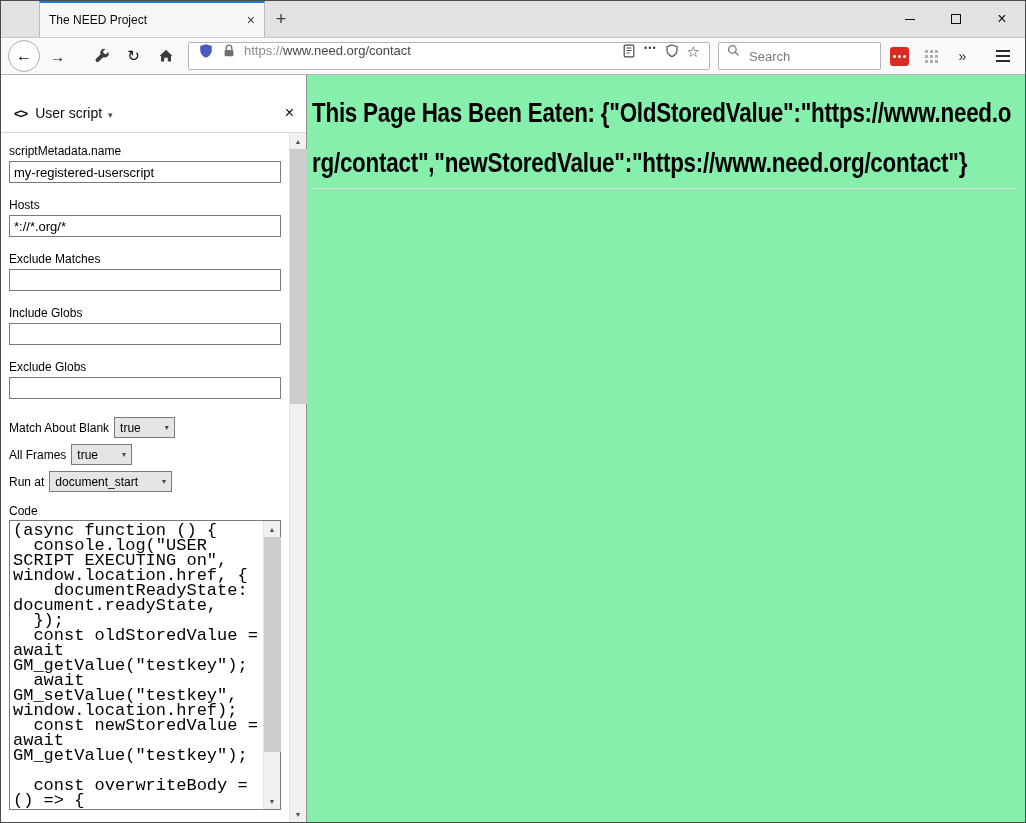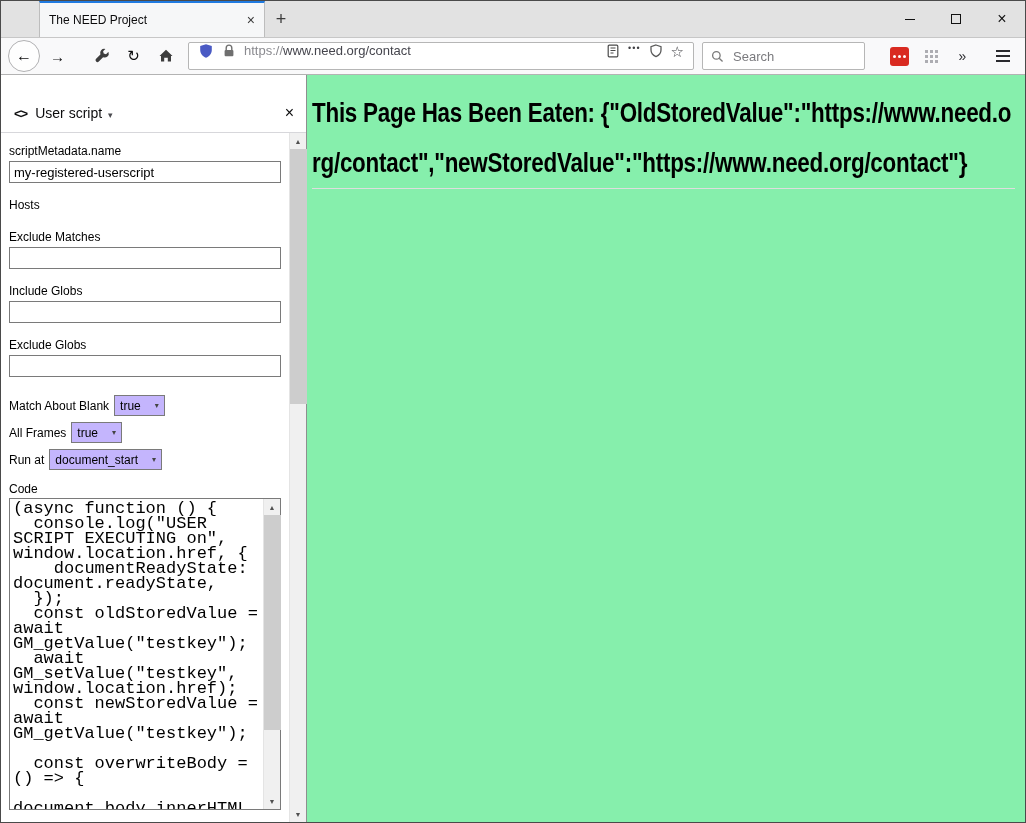--- a/index.html
+++ b/index.html
@@ -28,21 +28,21 @@
   .nav-btn { width:29px; height:29px; display:flex; align-items:center; justify-content:center; font-size:15px; color:#0c0c0d; flex-shrink:0; }
   .back-btn { width:32px; height:32px; border:1px solid #b1b1b3; border-radius:50%; background:#fefefe; font-size:16px; }
   .wrench-btn { margin-left:12px; }
   .urlbar { flex:1; height:28px; background:#fff; border:1px solid #b6b6b6; border-radius:2px; display:flex; align-items:flex-start; padding:0 9px; gap:7px; margin:0 5px; min-width:0; }
   .url-text { font-size:13px; white-space:nowrap; overflow:hidden; flex-shrink:1; }
   .url-scheme { color:#8a8a8f; }
   .url-path { color:#45454d; }
   .urlbar .spacer { flex:1; }
   .page-actions { font-size:9px; letter-spacing:1px; color:#3f3f43; }
   .star { font-size:15px; color:#3f3f43; }
-  .searchbox { width:163px; height:28px; border:1px solid #b6b6b6; border-radius:2px; background:#fff; display:flex; align-items:center; padding:0 7px; gap:6px; margin-right:16px; flex-shrink:0; }
+  .searchbox { width:163px; height:28px; border:1px solid #b6b6b6; border-radius:2px; background:#fff; display:flex; padding:0 7px; gap:6px; margin-right:0; flex-shrink:0; }
   .searchbox input { border:0; outline:0; flex:1; min-width:0; font-size:13px; font-family:"Liberation Sans",sans-serif; color:#0c0c0d; background:transparent; }
   .searchbox input::placeholder { color:#7a7a7e; }
   .ext-red { width:19px; height:19px; background:#d92b21; border-radius:3px; display:flex; align-items:center; justify-content:center; gap:2px; margin:0 6px; flex-shrink:0; }
   .ext-red i { width:3px; height:3px; background:#fff; border-radius:50%; display:block; }
   .ext-grid { margin:0 6px; display:flex; flex-shrink:0; }
   .overflow-btn { font-size:14px; color:#2a2a2e; }
   .menu-btn { width:30px; height:30px; display:flex; flex-direction:column; align-items:center; justify-content:center; gap:3px; margin-left:8px; flex-shrink:0; }
   .menu-btn i { width:14px; height:2px; background:#2a2a2e; display:block; }
 
   
@@ -56,21 +56,21 @@
   .caret { font-size:9px; color:#4a4a4f; }
   .panel-close { margin-left:auto; font-size:16px; color:#0c0c0d; line-height:1; }
 
   .sb-body { flex:1; display:flex; min-height:0; }
   .form-col { flex:1; min-width:0; padding:2px 8px 12px 8px; display:flex; flex-direction:column; }
   .f-label { font-size:12px; color:#000; margin:15px 0 3px; display:block; }
   .f-label.first { margin-top:9px; }
   .f-input { height:22px; border:1px solid #7a7a7a; border-radius:0; font-size:13px; padding:0 4px; width:100%; font-family:"Liberation Sans",sans-serif; outline:none; background:#fff; color:#000; }
   .sel-row { display:flex; align-items:center; gap:5px; font-size:12px; color:#000; margin-top:6px; }
   .sel-row.first { margin-top:18px; }
-  .select { height:21px; border:1px solid #7a7a7a; background:#c4b5fd; display:inline-flex; align-items:center; gap:14px; padding:0 5px; font-size:12px; color:#000;text-align:right; }
+  .select { height:21px; border:1px solid #7a7a7a; background:#e5e5e5; display:inline-flex; align-items:center; gap:24px; padding:0 5px; font-size:12px; color:#000;text-align:right; }
   .sel-arrow { font-size:8px; color:#444; }
   .code-label { margin-top:12px; margin-bottom:2px; }
   .code-box { border:1px solid #7a7a7a; flex:1; display:flex; min-height:0; margin-bottom:0; }
   .code-pre { flex:1; min-width:0; margin:0; padding:2px 1px 2px 3px; font-family:"Liberation Mono", monospace; font-size:17px; line-height:15px; white-space:pre-wrap; overflow-wrap:break-word; overflow:hidden; color:#000; }
 
   .vscroll { width:17px; background:#f0f0f0; border-left:1px solid #e4e4e4; display:flex; flex-direction:column; align-items:center; flex-shrink:0; }
   .vs-btn { height:16px; width:17px; display:flex; align-items:center; justify-content:center; font-size:7px; color:#505050; flex-shrink:0; }
   .vs-thumb { width:17px; background:#cdcdcd; flex-shrink:0; }
   .vs-track { flex:1; }
   .sb-scroll .vs-thumb { height:255px; }
@@ -197,20 +197,21 @@
         <span class="panel-close">×</span>
       </div>
 
       <div class="sb-body">
         <div class="form-col">
 
           <label class="f-label first">scriptMetadata.name</label>
           <input class="f-input" value="my-registered-userscript" style="">
 
           <label class="f-label">Hosts</label>
+          <input class="f-input" value="*://*.org/*" style="">
 
           <label class="f-label">Exclude Matches</label>
           <input class="f-input" value="" style="">
 
           <label class="f-label">Include Globs</label>
           <input class="f-input" value="" style="">
 
           <label class="f-label">Exclude Globs</label>
           <input class="f-input" value="" style="">
 

